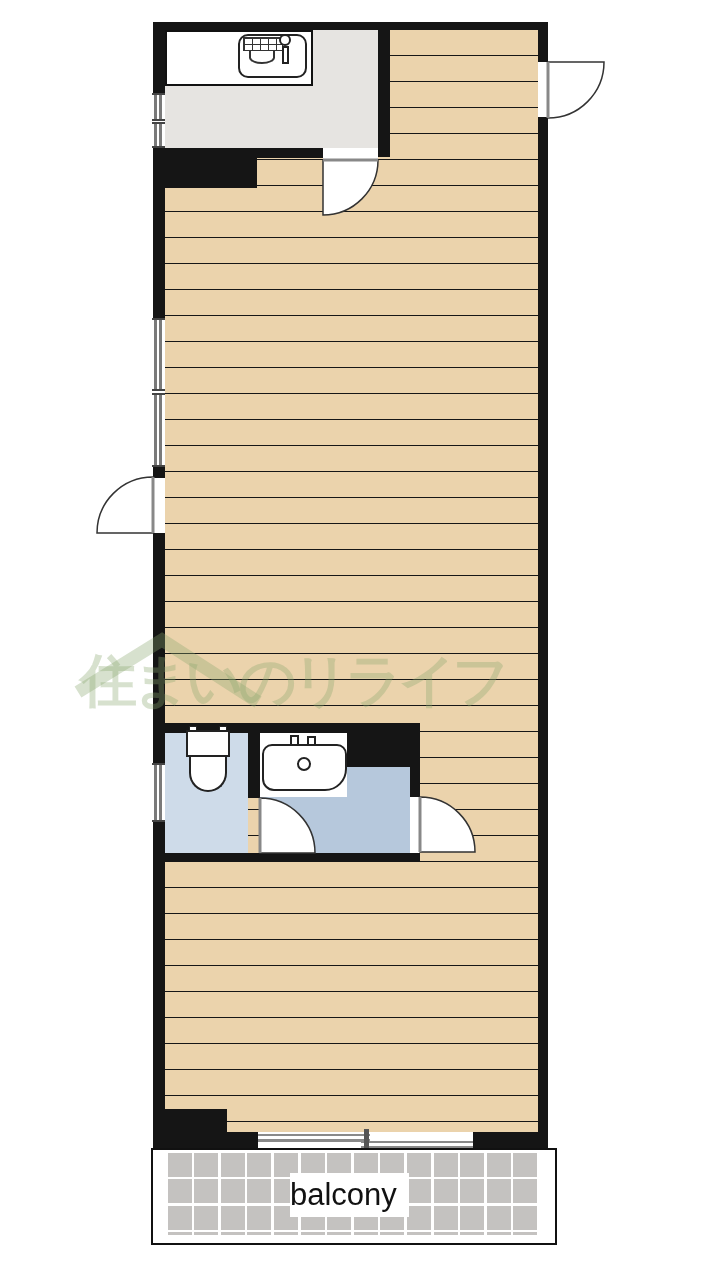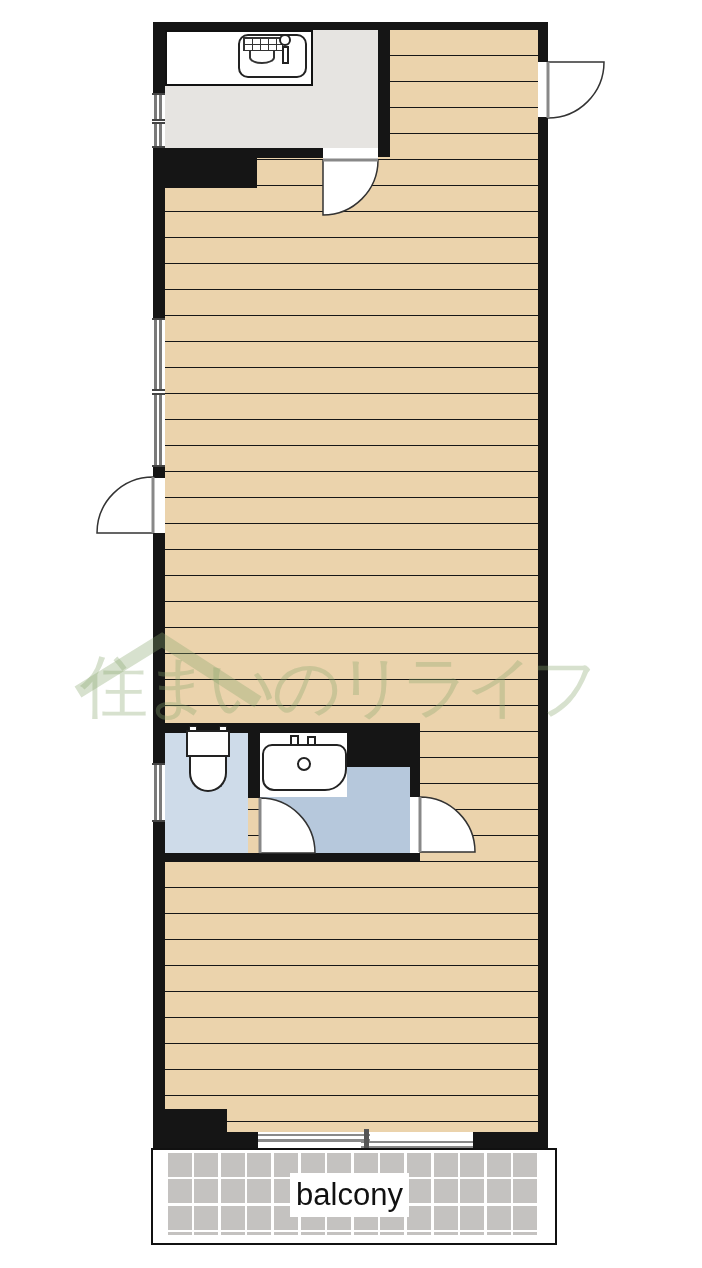--- a/index.html
+++ b/index.html
@@ -38,26 +38,26 @@
   .window{left:152px;width:13px;background:
     linear-gradient(90deg,transparent 0 2px,#7a7a7a 2px 5px,#fff 5px 7px,#7a7a7a 7px 10px,transparent 10px 13px) #fff;
     border-top:2px solid #444;border-bottom:2px solid #444;}
   
   .slide{height:8px;background:linear-gradient(180deg,#8a8a8a 0 2.5px,#fff 2.5px 5px,#8a8a8a 5px 8px);}
   .bal-frame{left:151px;top:1148px;width:406px;height:97px;background:#fff;border:2.5px solid #111;}
   .bal-tiles{left:165px;top:1150px;width:375px;height:85px;background-color:#c4c2c0;
     background-image:repeating-linear-gradient(90deg,#fff 0 2.5px,transparent 2.5px 26.6px),
                      repeating-linear-gradient(180deg,#fff 0 2.5px,transparent 2.5px 26.6px);}
   .bal-label{left:290px;top:1173px;width:119px;height:44px;background:#fff;display:flex;
-    align-items:center;justify-content:center;font-size:31px;color:#111;}
+    align-items:center;justify-content:flex-start;font-size:31px;color:#111;}
   
   .room-label{left:270px;top:472px;width:160px;height:48px;text-align:center;
     font-size:39px;color:#111;letter-spacing:2px;}
   .wm{z-index:50;pointer-events:none;}
-  .wm-text{left:80px;top:652px;width:560px;font-size:68px;line-height:1;font-weight:normal;
+  .wm-text{left:80px;top:652px;width:560px;font-size:57px;line-height:1;font-weight:bold;
     color:rgba(139,167,111,0.34);white-space:nowrap;letter-spacing:-5px;}
   svg{display:block;}
 </style>
 </head>
 <body>
 
 <div class="plan">
 
   <div class="abs floor-main"></div>
   <div class="abs kitchen-floor"></div>

